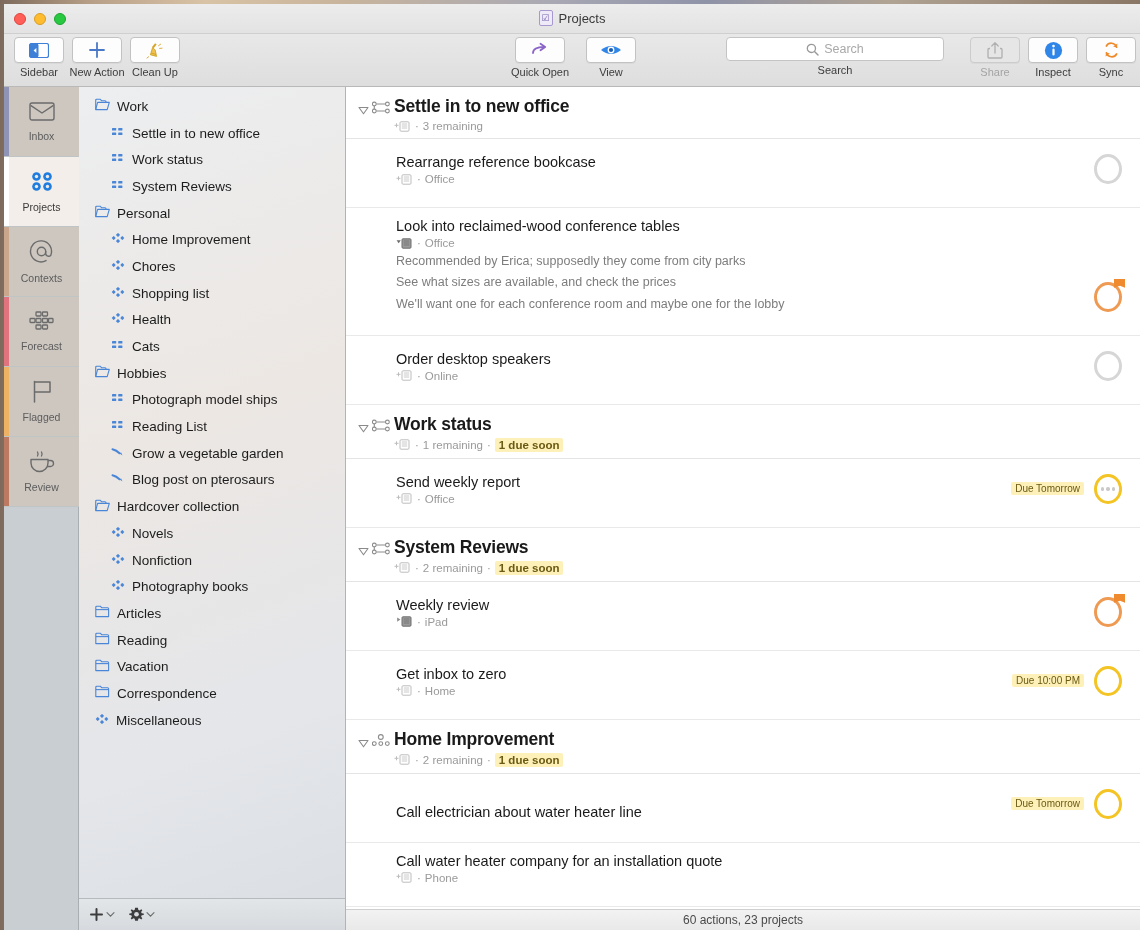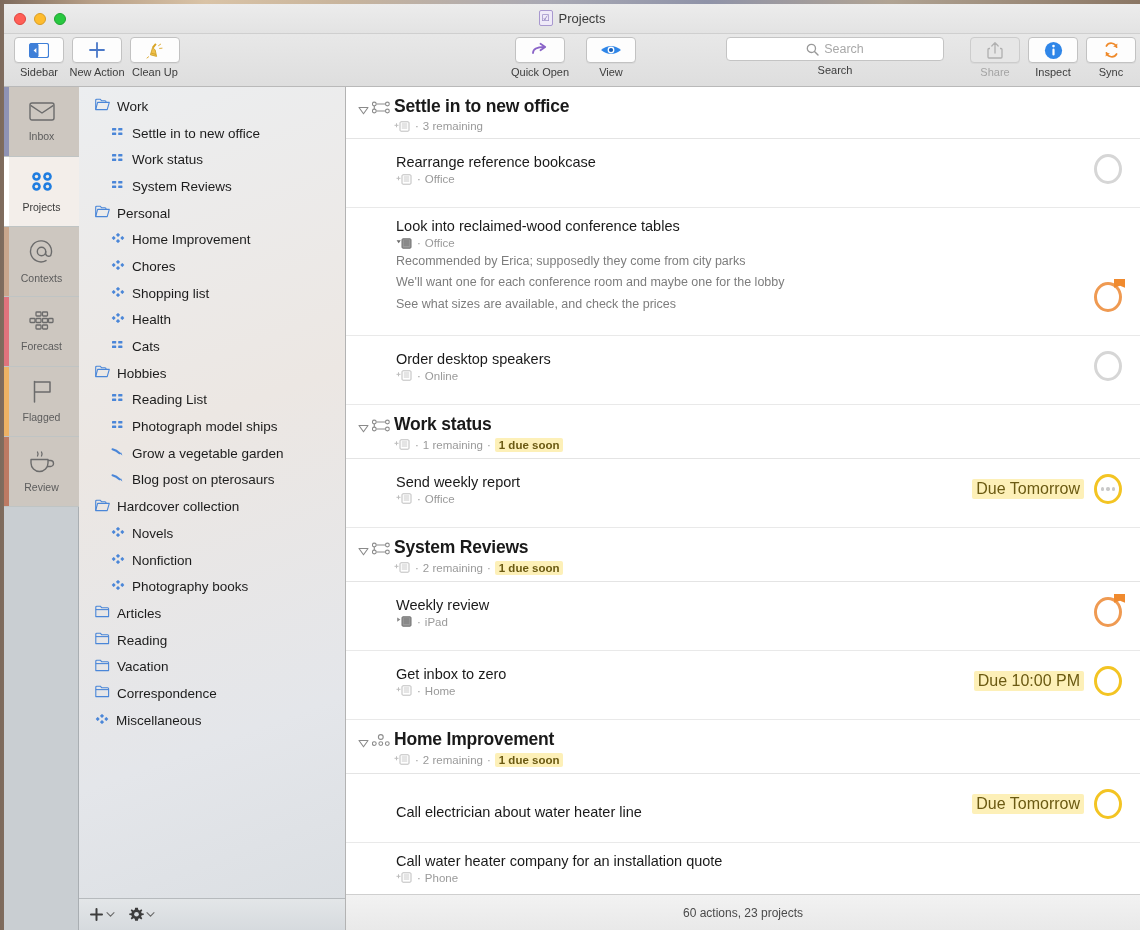--- a/index.html
+++ b/index.html
@@ -174,21 +174,21 @@
   .atitle { font-size: 14.5px; color: #1a1a1a; }
   .ameta {
     font-size: 11.5px; color: #9a9a9a; margin-top: 3px;
     display: flex; align-items: center; gap: 4px;
   }
   .anote { font-size: 12.5px; color: #7d7d7d; margin-top: 4px; line-height: 1.38; }
   .action-right {
     display: flex; align-items: center; gap: 8px;
     padding-right: 16px; padding-top: 4px; flex: none;
   }
-  .due { font-size: 16px; color: #6b5a12; background: #fdf0b8; padding: 1px 4px; border-radius: 2px; white-space: nowrap; }
+  .due { font-size: 10px; color: #6b5a12; background: #fdf0b8; padding: 1px 4px; border-radius: 2px; white-space: nowrap; }
   .due.plain { background: transparent; color: #8d8d8d; }
   .circ { position: relative; width: 32px; height: 32px; flex: none; }
   .circ .ring {
     position: absolute; left: 2px; top: 1px;
     width: 28px; height: 30px; border-radius: 50%;
     border: 3px solid #d6d6d6;
   }
   .circ.orange .ring { border-color: #ef9a52; }
   .circ.yellow .ring { border-color: #f3c423; }
   .circ .flag {
@@ -197,21 +197,21 @@
     clip-path: polygon(0 0, 100% 0, 100% 100%, 55% 78%, 0 100%);
   }
   .circ .dots {
     position: absolute; left: 0; top: 0; width: 32px; height: 32px;
     display: flex; align-items: center; justify-content: center; gap: 2px;
   }
   .circ .dots i { width: 3.5px; height: 3.5px; border-radius: 50%; background: #c9c9c9; display: block; }
 
   
   #statusbar {
-    position: absolute; left: 0; right: 0; bottom: 0; height: 36px;
+    position: absolute; left: 0; right: 0; bottom: 0; height: 21px;
     background: linear-gradient(180deg, #f2f2f2 0%, #e9e9e9 100%);
     border-top: 1px solid #cfcfcf;
     display: flex; align-items: center; justify-content: center;
     font-size: 12px; color: #4a4a4a;
   }
   .fade-row { opacity: 0.25; }
 </style>
 </head>
 <body>
 
@@ -501,30 +501,30 @@
               </svg></span>
             <span class="sname">Hobbies</span>
           </div>
           <div class="srow indent">
             <span><svg width="14" height="12" viewBox="0 0 14 12">
                 <rect x="1" y="2" width="4.2" height="2.6" rx="0.6" fill="#4a86d8"></rect>
                 <rect x="7.2" y="2" width="4.2" height="2.6" rx="0.6" fill="#4a86d8"></rect>
                 <rect x="1" y="6.4" width="4.2" height="2.6" rx="0.6" fill="#4a86d8"></rect>
                 <rect x="7.2" y="6.4" width="4.2" height="2.6" rx="0.6" fill="#4a86d8"></rect>
               </svg></span>
-            <span class="sname">Reading List</span>
+            <span class="sname">Photograph model ships</span>
           </div>
           <div class="srow indent">
             <span><svg width="14" height="12" viewBox="0 0 14 12">
                 <rect x="1" y="2" width="4.2" height="2.6" rx="0.6" fill="#4a86d8"></rect>
                 <rect x="7.2" y="2" width="4.2" height="2.6" rx="0.6" fill="#4a86d8"></rect>
                 <rect x="1" y="6.4" width="4.2" height="2.6" rx="0.6" fill="#4a86d8"></rect>
                 <rect x="7.2" y="6.4" width="4.2" height="2.6" rx="0.6" fill="#4a86d8"></rect>
               </svg></span>
-            <span class="sname">Photograph model ships</span>
+            <span class="sname">Reading List</span>
           </div>
           <div class="srow indent">
             <span><svg width="14" height="12" viewBox="0 0 14 12">
                 <path d="M1.5 3.2 Q5.5 4.2 8.5 7.2" stroke="#4a86d8" stroke-width="2" fill="none" stroke-linecap="round"></path>
                 <path d="M8.5 7.2 L11.4 9.4 L10.2 6.4 Z" fill="#4a86d8"></path>
               </svg></span>
             <span class="sname">Grow a vegetable garden</span>
           </div>
           <div class="srow indent">
             <span><svg width="14" height="12" viewBox="0 0 14 12">
@@ -677,22 +677,22 @@
               <span class="ameta">
                 <svg width="17" height="11" viewBox="0 0 17 11">
                   <path d="M0.6 2.2 L4.8 2.2 L2.7 5.2 Z" fill="#6b6b6b"></path>
                   <rect x="6" y="0.8" width="9" height="9.4" rx="1" fill="#9a9a9a" stroke="#6f6f6f" stroke-width="1"></rect>
                   <path d="M7.8 3 H13.2 M7.8 5 H13.2 M7.8 7 H13.2" stroke="#6f6f6f" stroke-width="0.8"></path>
                 </svg>
                 <span>·</span>
                 <span>Office</span>
               </span>
               <div class="anote">Recommended by Erica; supposedly they come from city parks</div>
+              <div class="anote">See what sizes are available, and check the prices</div>
               <div class="anote">We'll want one for each conference room and maybe one for the lobby</div>
-              <div class="anote">See what sizes are available, and check the prices</div>
             </div>
             <div class="action-right">
               <span class="circ orange">
                 <span class="ring"></span>
                 <span class="flag"></span>
               </span>
             </div>
           </div>
           <div class="action-row">
             <div class="action-main">

